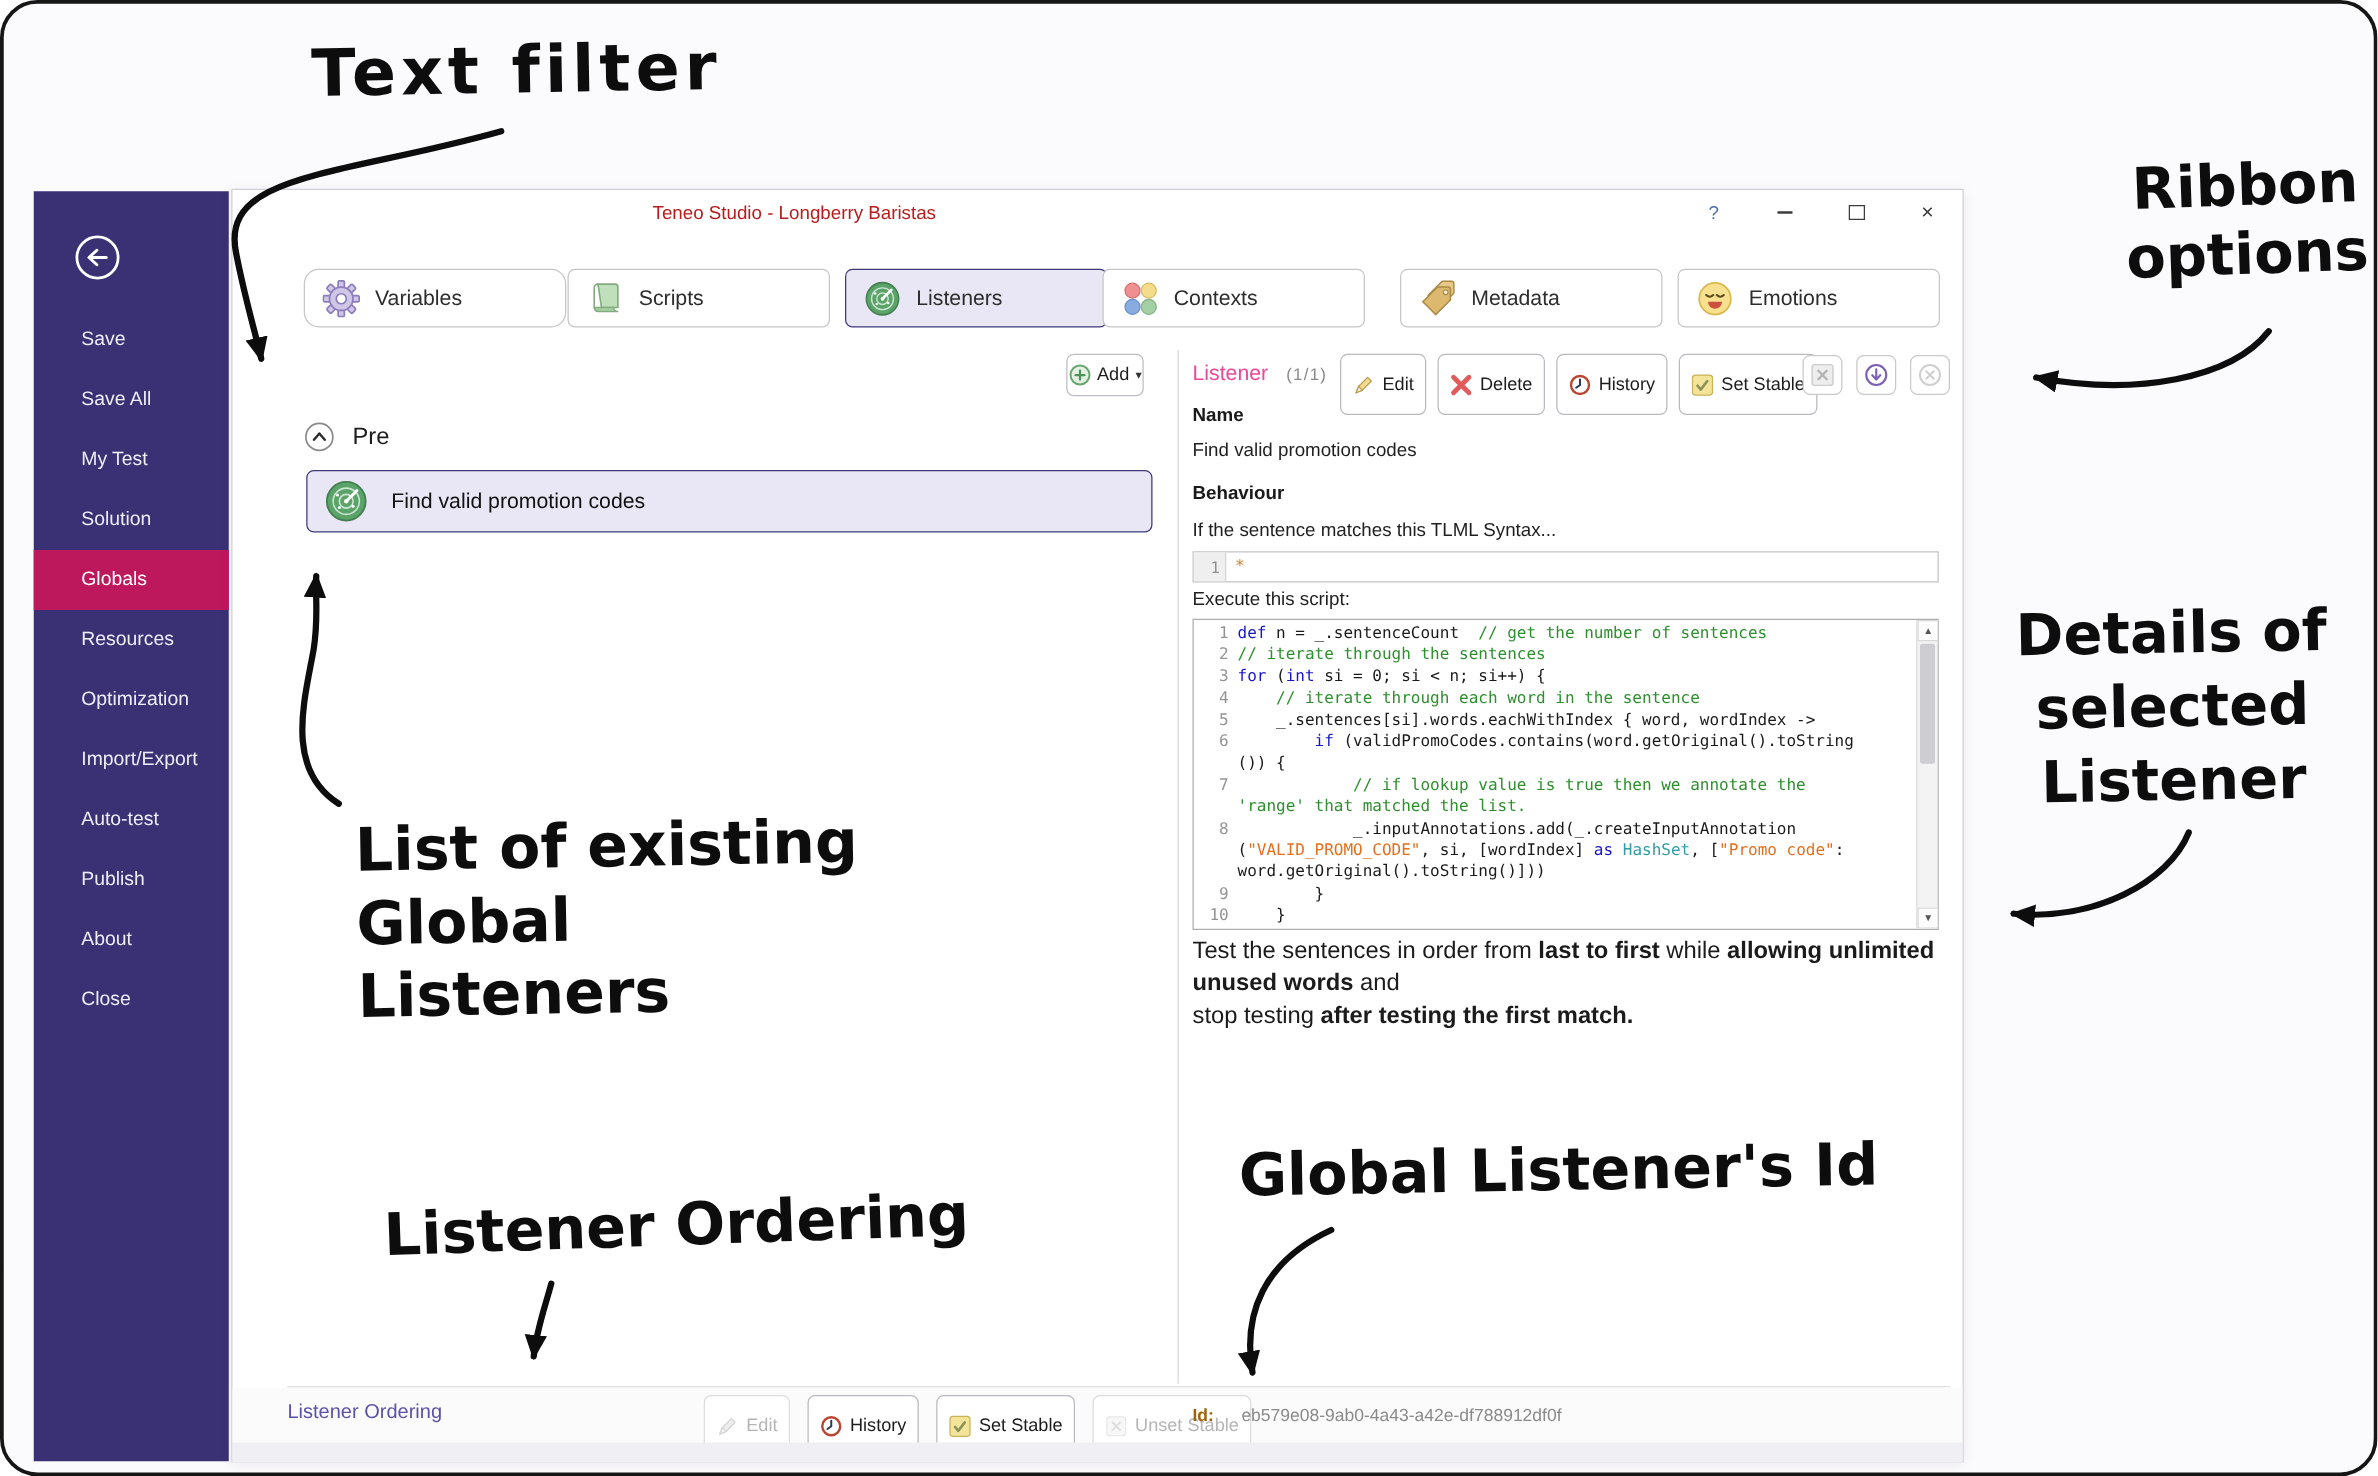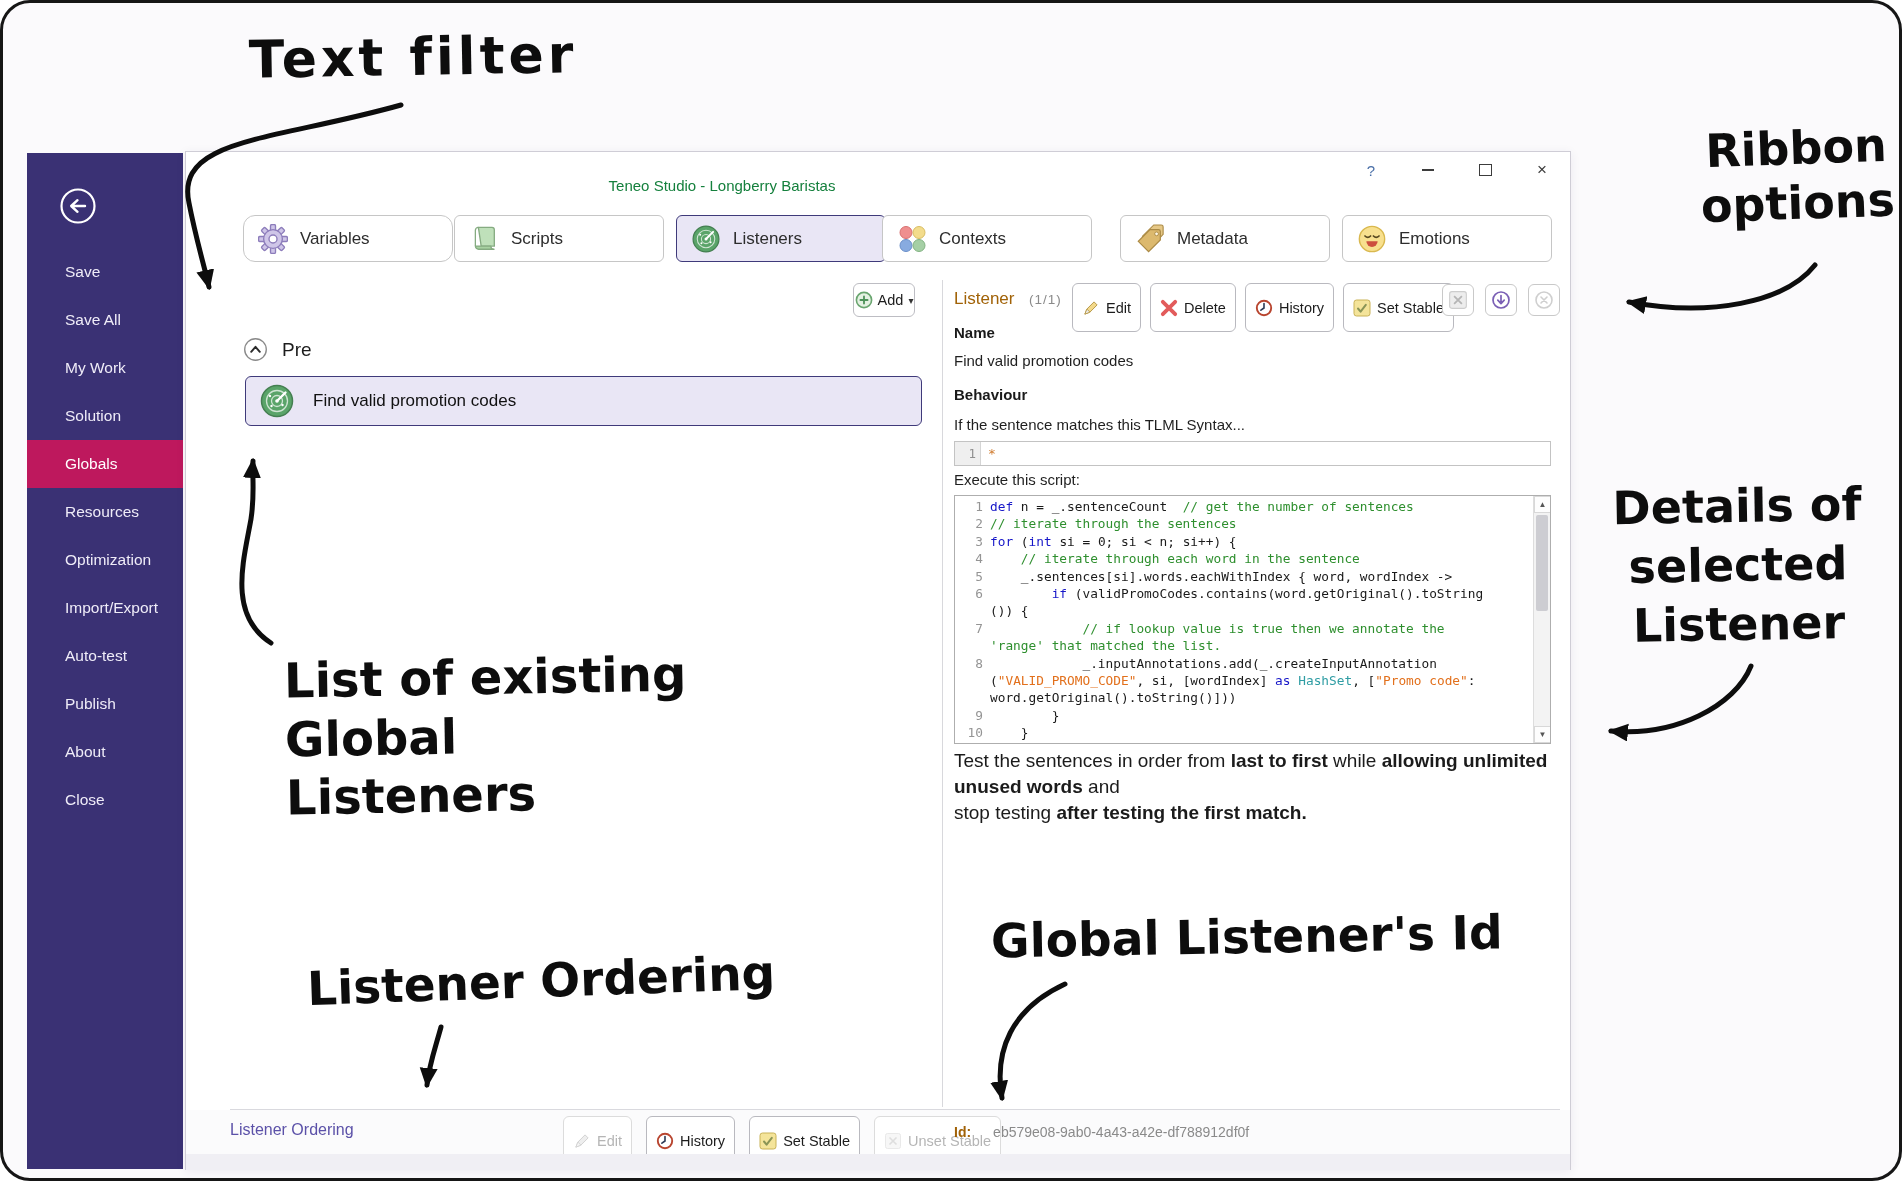--- a/index.html
+++ b/index.html
@@ -8,21 +8,21 @@
   
   #sidebar{position:absolute;left:24px;top:150px;width:156px;height:1016px;background:#3a3174;}
   #back-btn{position:absolute;left:31px;top:33px;width:40px;height:40px;cursor:pointer;}
   #sidebar-list{position:absolute;left:0;top:95px;width:156px;}
   .sb-item{height:48px;line-height:48px;padding-left:38px;font-size:15.5px;color:#efecf8;cursor:pointer;white-space:nowrap;}
   .sb-item.active{background:#be185d;color:#fff;}
   
   #win{position:absolute;left:182px;top:148px;width:1386px;height:1019px;background:#fff;
     border:1px solid #cfcdd6;box-shadow:0 2px 10px rgba(40,35,80,.07);box-sizing:border-box;}
   #titlebar{position:absolute;left:0;top:0;width:100%;height:38px;}
-  #win-title{position:absolute;left:336px;top:25px;width:400px;text-align:center;font-size:15px;color:#15803d;}
+  #win-title{position:absolute;left:336px;top:10px;width:400px;text-align:left;font-size:15px;color:#b91c1c;}
   #win-controls{position:absolute;right:16px;top:6px;display:flex;gap:33px;align-items:center;}
   .wc{width:24px;height:24px;display:flex;align-items:center;justify-content:center;font-size:17px;color:#3c3c3c;cursor:pointer;}
   .wc.help{color:#4a6fa8;font-size:15px;}
   .wc .min{width:12px;height:2px;background:#3c3c3c;}
   .wc .max{width:11px;height:10px;border:1.6px solid #3c3c3c;}
   
   .tab{position:absolute;top:63px;width:210px;height:47px;background:#fff;border:1px solid #c6c6c6;border-radius:6px;
     display:flex;align-items:center;gap:12px;padding-left:14px;box-sizing:border-box;font-size:17px;color:#2d2d2d;cursor:pointer;}
   .tab.selected{background:#e9e6f5;border:1.5px solid #3f3a7a;}
   .tab .ic{width:30px;height:30px;display:inline-flex;}
@@ -39,21 +39,21 @@
   #pre-hdr{position:absolute;left:57px;top:185px;display:flex;align-items:center;gap:14px;cursor:pointer;}
   #pre-hdr .ic{width:25px;height:25px;}
   #pre-label{font-size:19px;color:#1c1c1c;}
   #listener-item{position:absolute;left:59px;top:224px;width:677px;height:50px;background:#e9e6f5;border:1.5px solid #3f3a7a;
     border-radius:6px;display:flex;align-items:center;gap:18px;padding-left:13px;box-sizing:border-box;cursor:pointer;}
   #listener-item .ic{width:36px;height:36px;}
   #listener-item span.lbl{font-size:17px;color:#111;}
   #vdivider{position:absolute;left:756px;top:128px;width:1px;height:827px;background:#d8d8dc;}
   
   .rp{position:absolute;}
-  #det-title{left:768px;top:137px;font-size:17px;color:#a16207;}
+  #det-title{left:768px;top:137px;font-size:17px;color:#ec4899;}
   #det-count{left:843px;top:140px;font-size:13.5px;color:#8a8a8a;letter-spacing:1px;}
   #det-btns{left:886px;top:131px;display:flex;gap:9px;}
   .btn{display:inline-flex;align-items:center;gap:6px;background:#fff;border:1px solid #b9b9bf;border-radius:6px;
     padding:0 9px;height:49px;font-size:14.5px;color:#1c1c1c;box-sizing:border-box;cursor:pointer;white-space:nowrap;}
   .btn .ic{width:18px;height:18px;display:inline-flex;}
   .btn .ic svg{width:100%;height:100%;}
   .btn.disabled{color:#b5b5b5;border-color:#dcdcdc;}
   .btn.disabled .ic{filter:grayscale(1) opacity(.45);}
   #det-sq-btns{right:10px;top:132px;display:flex;gap:11px;position:absolute;}
   .sqbtn{width:30px;height:30px;border:1px solid #c9c9c9;border-radius:6px;background:#fff;display:flex;
@@ -107,21 +107,21 @@
   <div id="sidebar">
     <div id="back-btn" class="ic">
       <svg viewBox="0 0 40 40">
           <circle cx="20" cy="20" r="16.5" fill="none" stroke="#fff" stroke-width="2.2"></circle>
           <path d="M27 20 H14.5 M19.5 14.2 l-6.3 5.8 6.3 5.8" stroke="#fff" stroke-width="2.4" fill="none" stroke-linecap="round" stroke-linejoin="round"></path>
         </svg>
     </div>
     <div id="sidebar-list">
         <div class="sb-item">Save</div>
         <div class="sb-item">Save All</div>
-        <div class="sb-item">My Work</div>
+        <div class="sb-item">My Test</div>
         <div class="sb-item">Solution</div>
         <div class="sb-item active">Globals</div>
         <div class="sb-item">Resources</div>
         <div class="sb-item">Optimization</div>
         <div class="sb-item">Import/Export</div>
         <div class="sb-item">Auto-test</div>
         <div class="sb-item">Publish</div>
         <div class="sb-item">About</div>
         <div class="sb-item">Close</div>
       </div>

